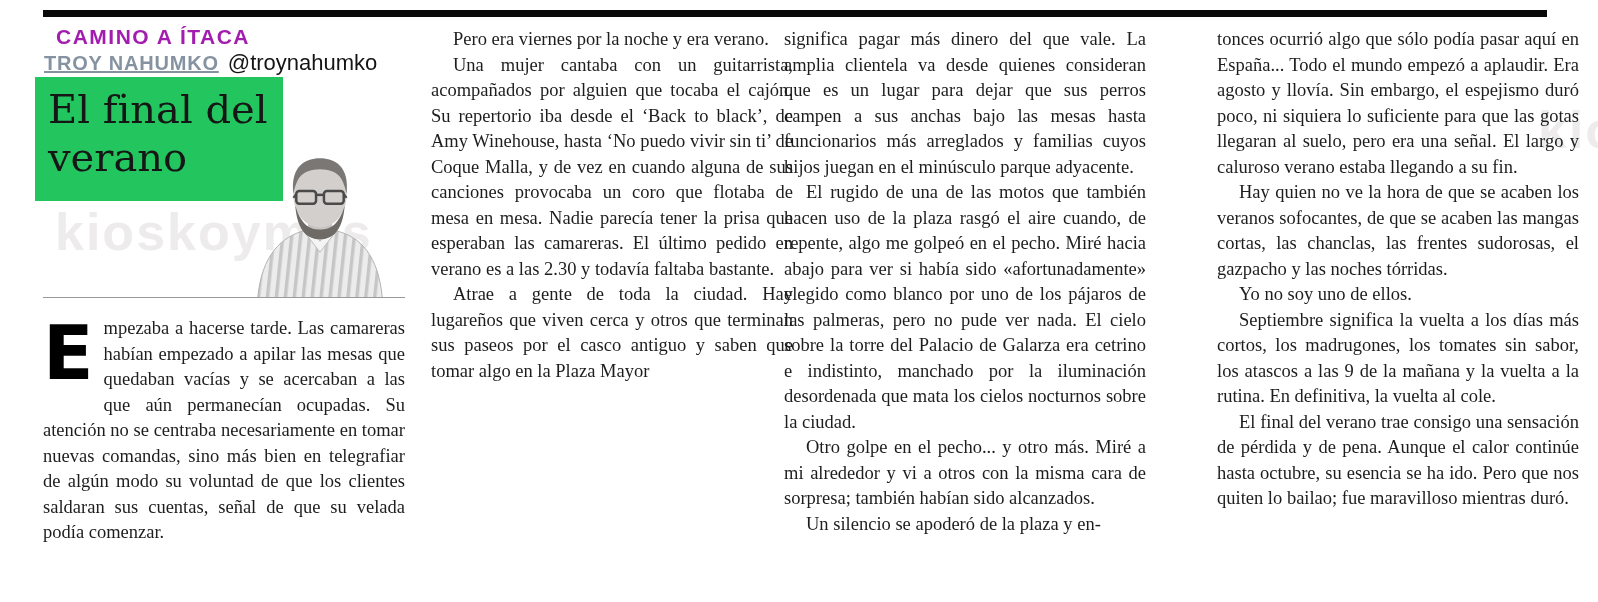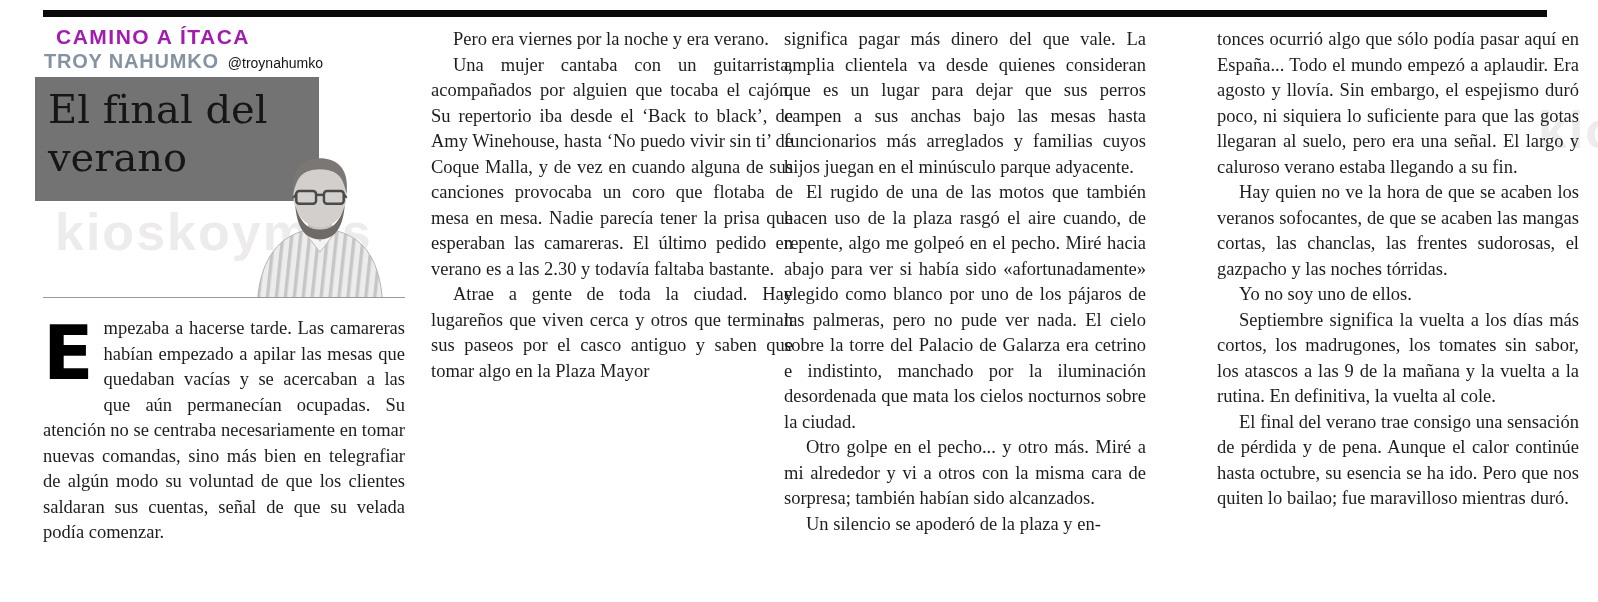--- a/index.html
+++ b/index.html
@@ -11,24 +11,24 @@
 
   .kicker {
     position:absolute; left:44px; top:25px;
     font-family:"Liberation Sans", sans-serif; font-size:21px; font-weight:bold;
     letter-spacing:1.5px; color:#a21caf;margin-left:12px;
   }
   .byline {
     position:absolute; left:44px; top:50px;
     font-family:"Liberation Sans", sans-serif; font-size:20px; white-space:nowrap;
   }
-  .author { font-weight:bold; color:#8593a1; letter-spacing:0.8px; margin-right:9px; }
-  .handle { color:#141414; font-size:14px; }
+  .author { font-weight:bold; color:#8593a1; letter-spacing:0.8px; margin-right:9px;text-decoration:underline; }
+  .handle { color:#141414; font-size:22px; }
 
-  .title-box { position:absolute; left:35px; top:77px; width:284px; height:124px; background:#737373; }
+  .title-box { position:absolute; left:35px; top:77px; width:248px; height:124px; background:#22c55e; }
   .title {
     margin:0; padding:8px 0 0 13px;
     font-family:"DejaVu Serif", serif; font-weight:normal;
     font-size:40px; line-height:1.2; color:#161616;
   }
 
   .photo { position:absolute; left:236px; top:154px; width:168px; height:144px; }
   .photo-rule { position:absolute; left:43px; top:297px; width:362px; height:1px; background:#9a9a9a; }
 
   .wm {

